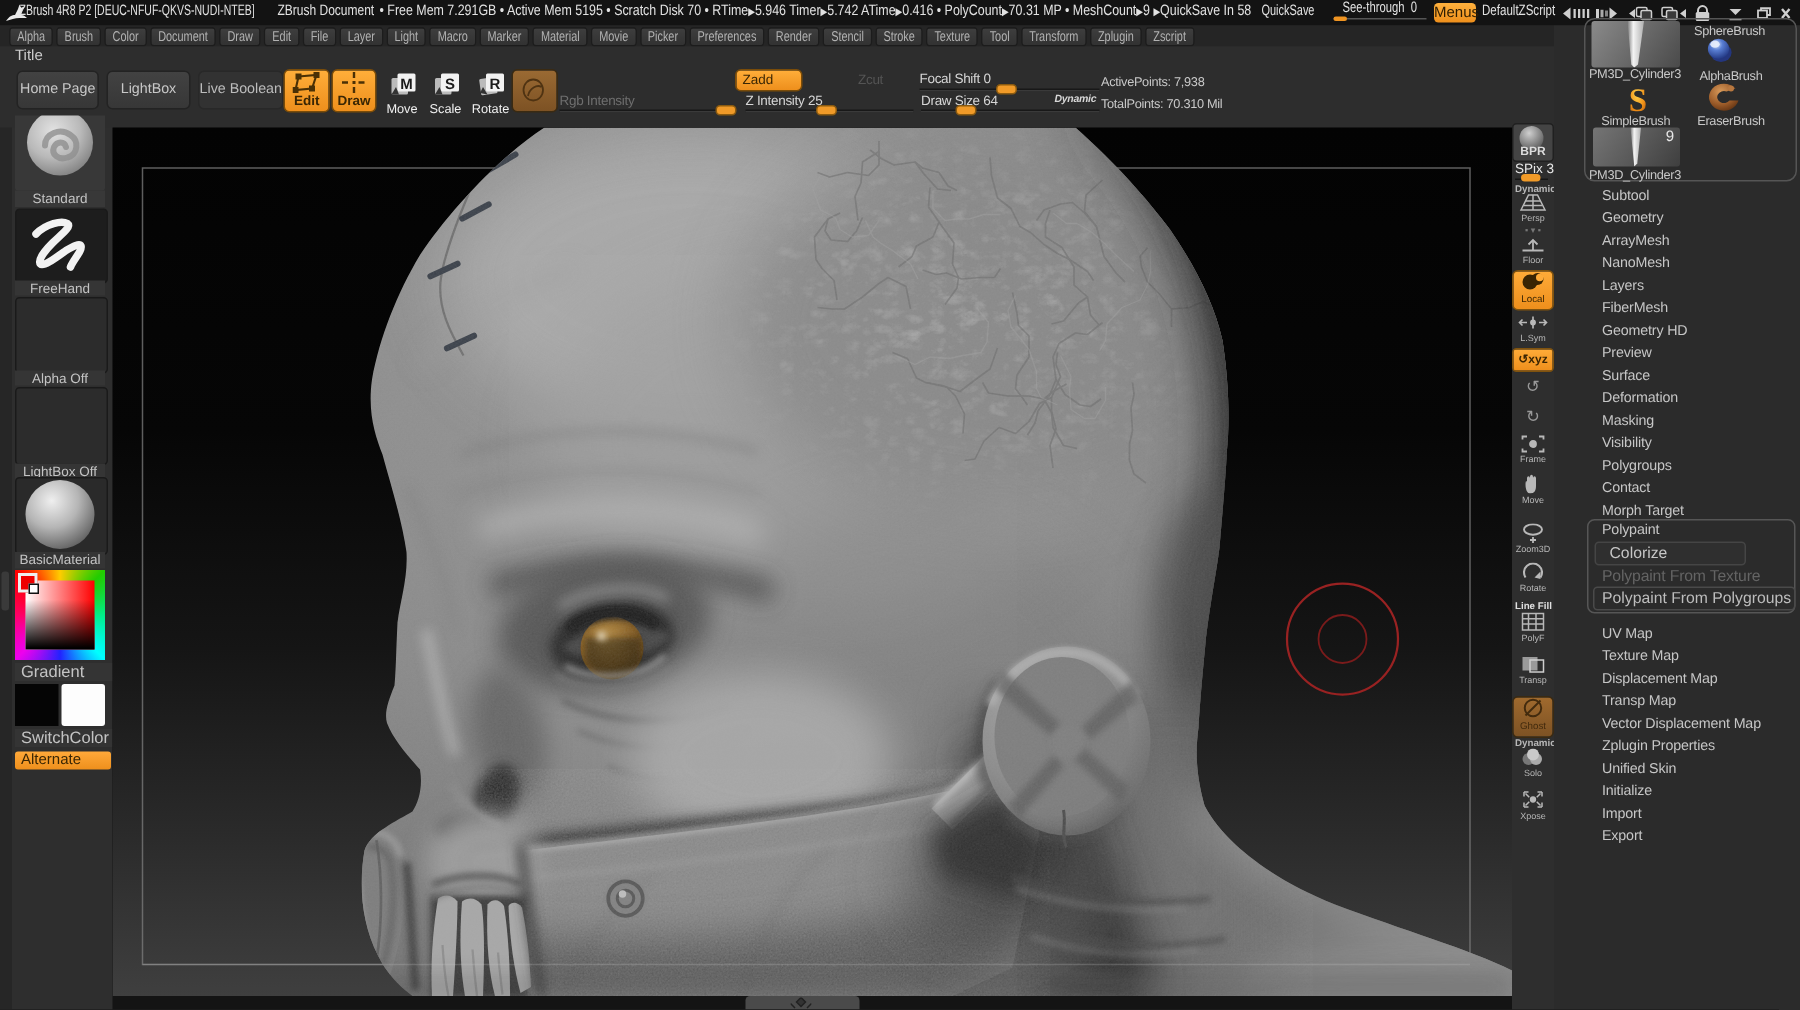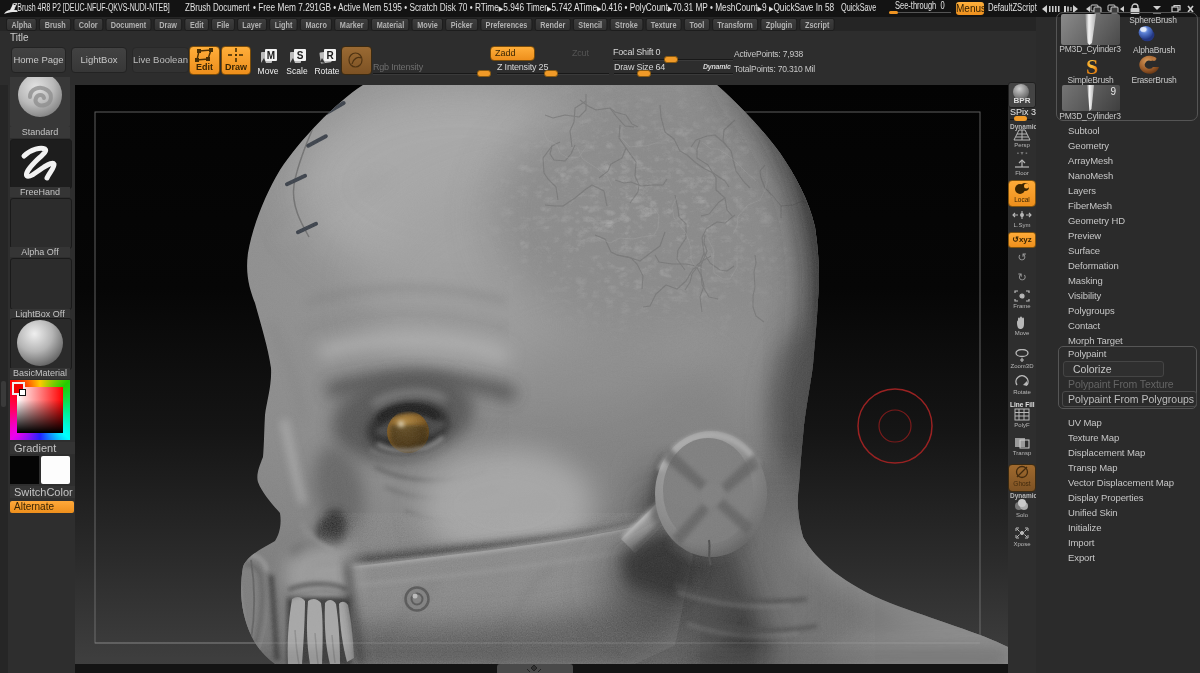--- a/index.html
+++ b/index.html
@@ -5,21 +5,21 @@
   html,body{margin:0;padding:0;}
   body{width:1200px;height:673px;overflow:hidden;background:#2d2d2d;
        font-family:"Liberation Sans",sans-serif;position:relative;}
   .abs{position:absolute;}
   
   #titlebar{left:0;top:0;width:1200px;height:17px;background:#131313;color:#e2e2e2;
             font-size:10px;line-height:16px;white-space:nowrap;}
   #titlebar b{font-weight:normal;}
   .tri{font-size:7px;letter-spacing:0;}
   
-  #menurow{left:0;top:17px;width:1200px;height:14px;background:#252525;line-height:0;font-weight:bold;}
+  #menurow{left:0;top:17px;width:1200px;height:14px;background:#252525;line-height:0;}
   .mbtn{display:inline-block;margin:1px 0 0 3px;padding:0 6px;height:11px;line-height:11px;
         background:linear-gradient(#3e3e3e,#323232);border:1px solid #1c1c1c;border-radius:3px;
         color:#b2b2b2;font-size:9.5px;}
   
   #titlerow{left:0;top:31px;width:1200px;height:13px;background:#2d2d2d;color:#cccccc;
             font-size:10px;}
   
   #toolbar{left:0;top:44px;width:1008px;height:41px;background:#2d2d2d;}
   .tbtn{position:absolute;background:linear-gradient(#424242,#373737);border:1px solid #232323;
         border-radius:4px;color:#c8c8c8;font-size:9.5px;text-align:center;}
@@ -657,21 +657,21 @@
   <div class="rmenu" style="top:349px">Polypaint</div>
   <div class="abs" style="left:1063px;top:361px;width:90px;height:14px;background:#2f2f2f;border:1px solid #454545;border-radius:3px;color:#c6c6c6;font-size:10.5px;line-height:14px;padding-left:9px">Colorize</div>
   <div class="abs" style="left:1217px;top:361px;width:26px;height:14px;background:linear-gradient(#ffab38,#ee8f1c);border:1px solid #80530e;border-radius:3px;color:#3a2503;font-size:10px;line-height:14px;text-align:right">Grd</div>
   <div class="rmenu" style="top:379px;color:#646464;font-size:10.5px">Polypaint From Texture</div>
   <div class="abs" style="left:1062px;top:391px;width:128px;height:14px;border:1px solid #4a4a4a;border-radius:3px;color:#bdbdbd;font-size:10.5px;line-height:14px;padding-left:5px">Polypaint From Polygroups</div>
   <div class="rmenu" style="top:418px">UV Map</div>
   <div class="rmenu" style="top:433px">Texture Map</div>
   <div class="rmenu" style="top:448px">Displacement Map</div>
   <div class="rmenu" style="top:463px">Transp Map</div>
   <div class="rmenu" style="top:478px">Vector Displacement Map</div>
-  <div class="rmenu" style="top:493px">Display Properties</div>
+  <div class="rmenu" style="top:493px">Zplugin Properties</div>
   <div class="rmenu" style="top:508px">Unified Skin</div>
   <div class="rmenu" style="top:523px">Initialize</div>
   <div class="rmenu" style="top:538px">Import</div>
   <div class="rmenu" style="top:553px">Export</div>
   <div class="abs" style="left:75px;top:664px;width:933px;height:9px;background:#141414"></div>
 
   <div class="abs" style="left:497px;top:664px;width:76px;height:9px;background:#4a4a4a;border-radius:3px 3px 0 0">
     <svg class="abs" style="left:30px;top:1px" width="14" height="8" viewBox="0 0 14 8">
       <path d="M7,0 L10,3 L7,6 L4,3 Z M0,4 L3,7 M14,4 L11,7" stroke="#222" fill="#333"></path>
     </svg>

